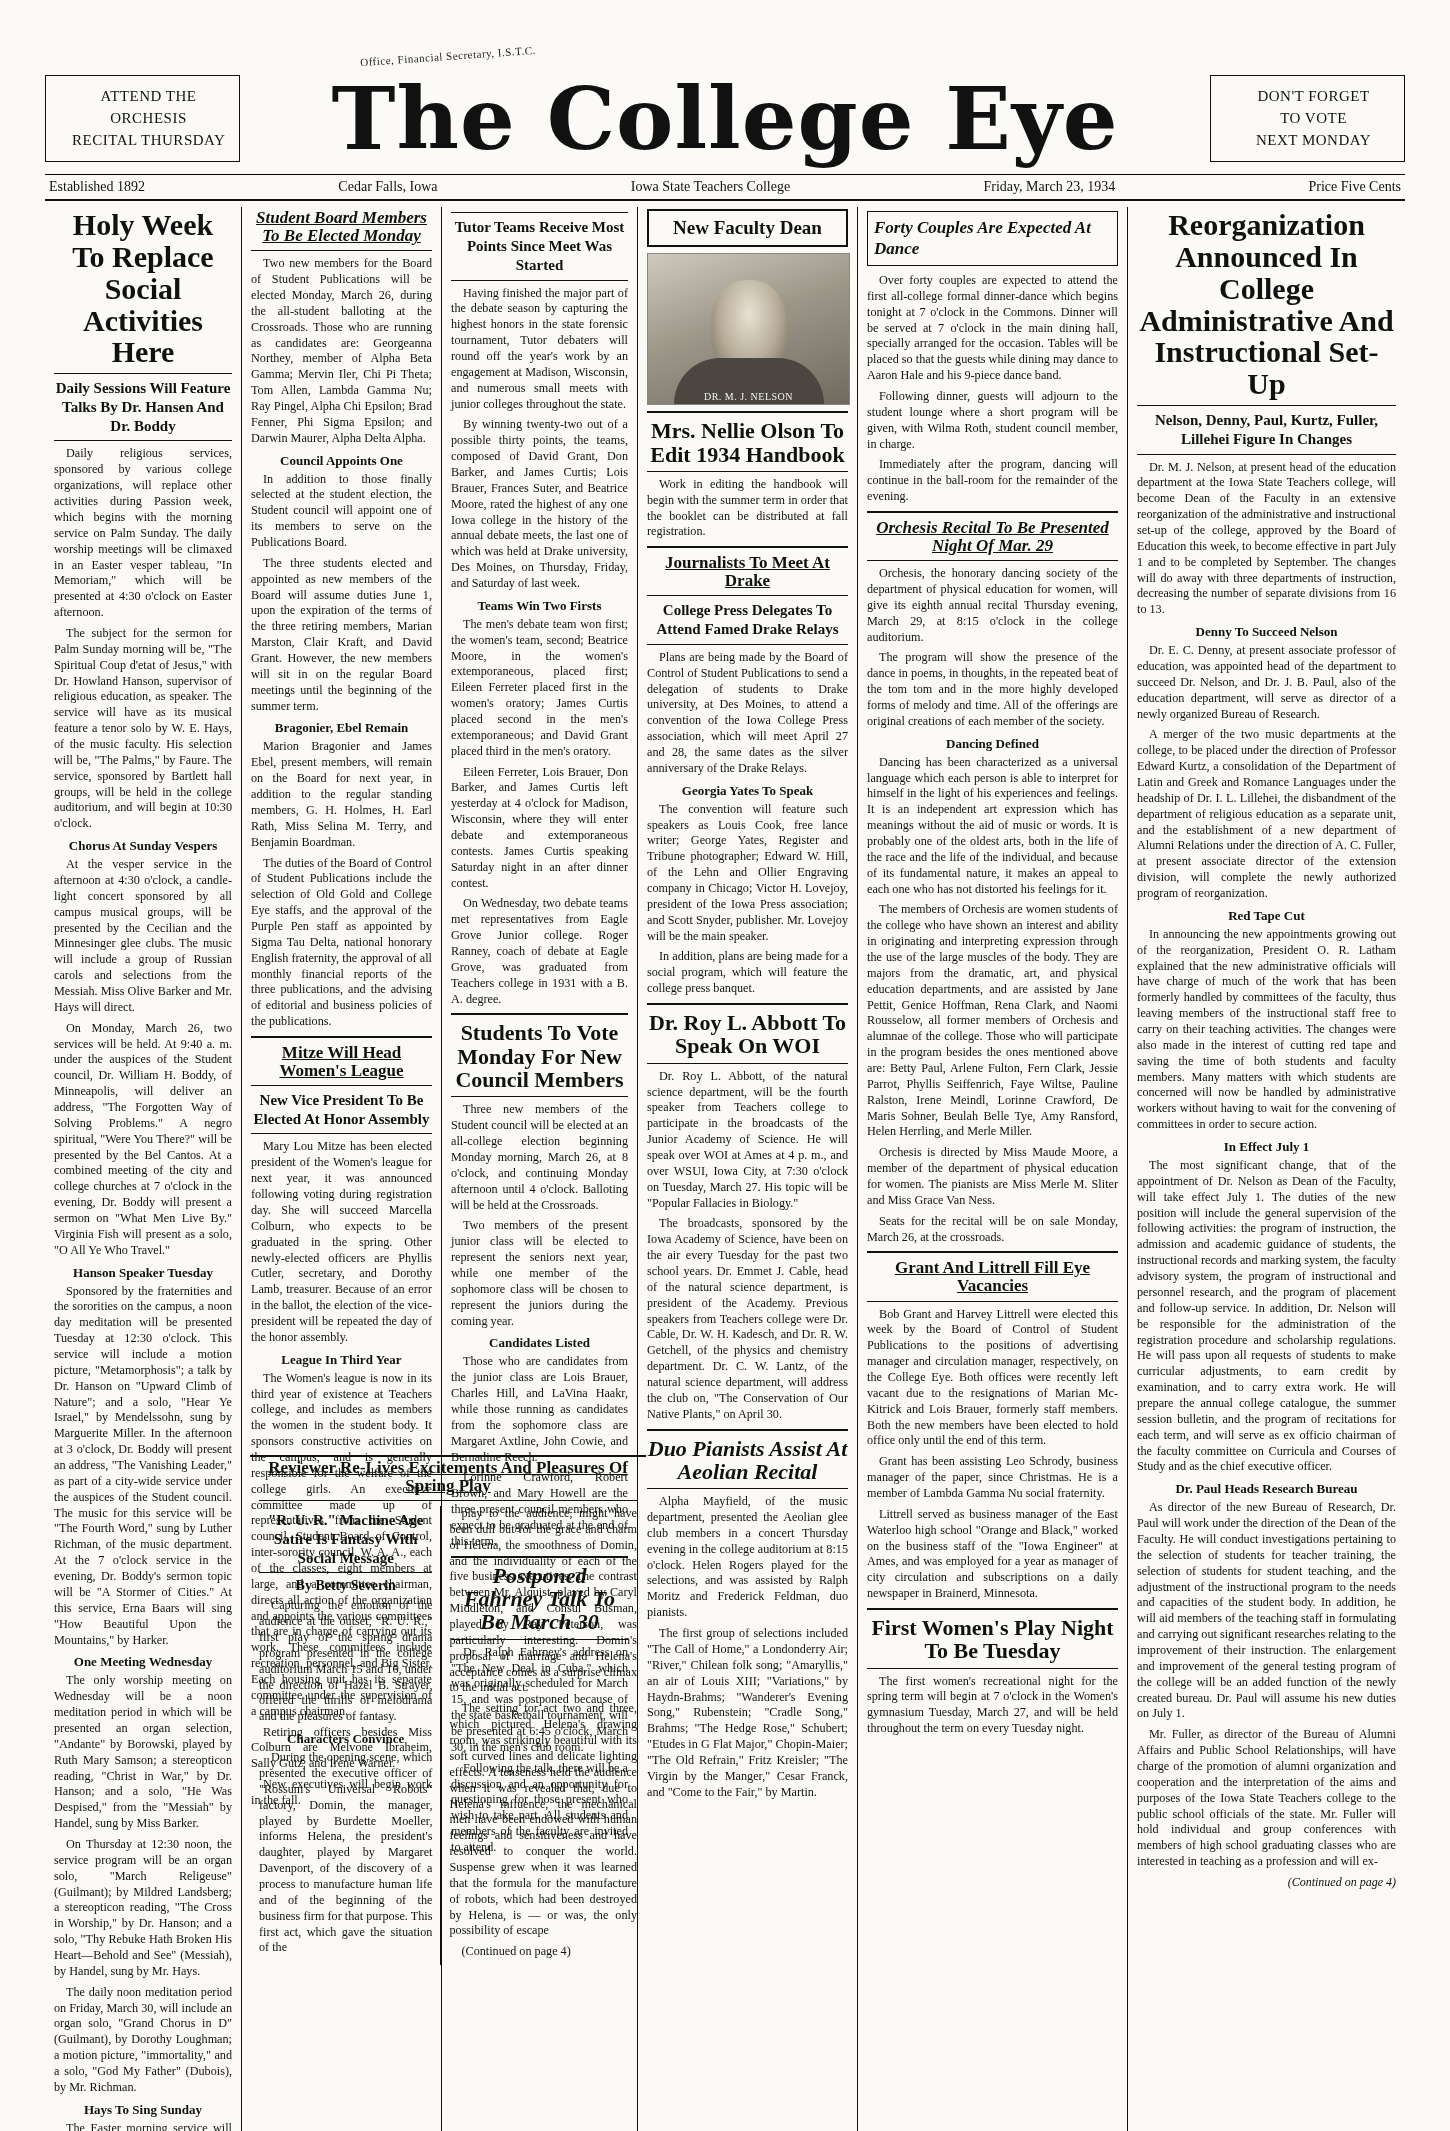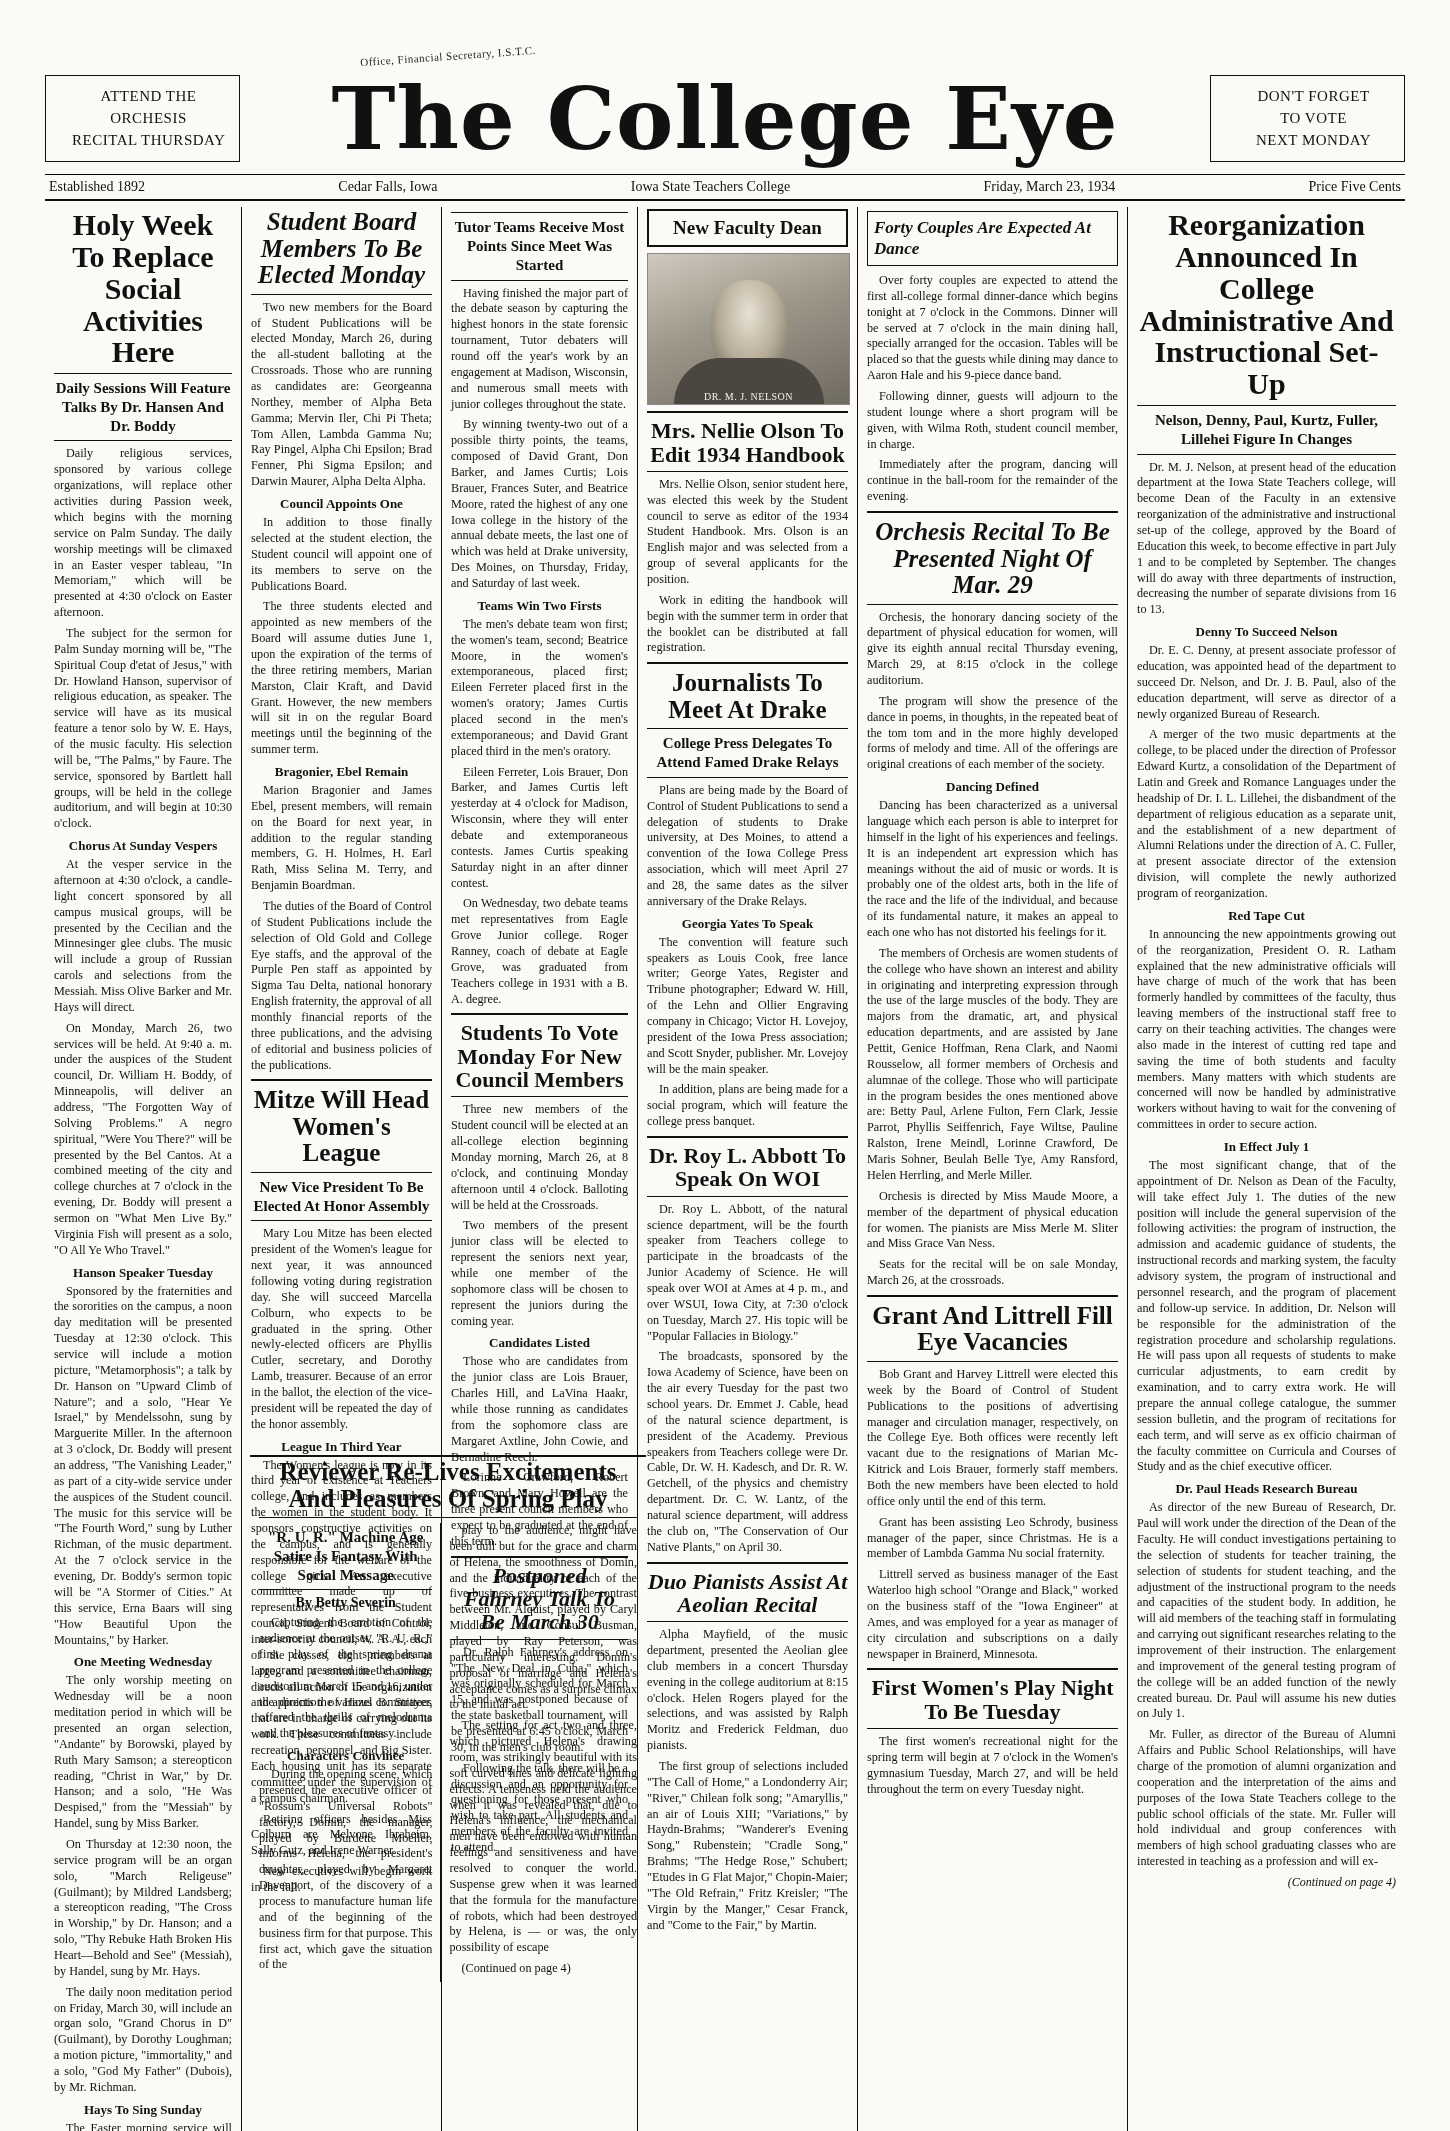--- a/index.html
+++ b/index.html
@@ -20,21 +20,21 @@
   .col{box-sizing:border-box;padding:0 9px;}
   .col + .col{border-left:1px solid #111;}
   .c1{width:196px;}
   .c2{width:200px;}
   .c3{width:196px;}
   .c4{width:220px;}
   .c5{width:270px;}
   .c6{width:278px;}
   h1.hd{font-family:"Liberation Serif",serif;font-weight:bold;text-align:center;margin:2px 0 4px;line-height:1.06;}
   .hd-xl{font-size:30px;}
-  .hd-lg{font-size:25px;}
+  .hd-lg{font-size:17px;text-decoration:underline;}
   .hd-md{font-size:22px;}
   .hd-ital{font-style:italic;}
   .sub{font-family:"Liberation Serif",serif;font-weight:bold;text-align:center;font-size:15px;line-height:1.25;margin:5px 0 5px;}
   .kicker{font-weight:bold;text-align:center;font-size:13px;margin:6px 0 3px;}
   p.body{font-size:12.2px;line-height:1.30;text-align:justify;margin:0 0 5px;text-indent:12px;hyphens:auto;}
   .boxhead{border:2px solid #111;padding:6px 4px;text-align:center;font-weight:bold;font-size:19px;margin:2px 0 6px;}
   .boxrule{border:1px solid #111;padding:6px 6px;text-align:left;font-weight:bold;font-style:italic;font-size:17px;line-height:1.2;margin:4px 0 7px;}
   .photo{width:100%;height:150px;background:linear-gradient(160deg,#cfcabd 0%,#9d978a 45%,#6f6a5f 100%);position:relative;margin:4px 0 2px;border:1px solid #888;}
   .photo .face{position:absolute;left:50%;top:26px;transform:translateX(-50%);width:76px;height:96px;border-radius:45% 45% 42% 42%;background:radial-gradient(ellipse at 50% 35%,#e8e1d3 0%,#b6ac98 55%,#6d6658 100%);}
   .photo .shoulders{position:absolute;left:50%;bottom:0;transform:translateX(-50%);width:150px;height:46px;border-radius:60px 60px 0 0;background:#4b4740;}
@@ -148,21 +148,20 @@
     <div class="col c4">
       <div class="boxhead">New Faculty Dean</div>
       <div class="photo">
         <div class="face"></div>
         <div class="shoulders"></div>
         <div class="cap">DR. M. J. NELSON</div>
       </div>
       <div class="rulebar"></div>
       <h1 class="hd hd-md">Mrs. Nellie Olson To Edit 1934 Handbook</h1>
       <div class="thinrule"></div>
-      <p class="body">Mrs. Nellie Olson, senior student here, was elected this week by the Student council to serve as editor of the 1934 Student Handbook. Mrs. Olson is an English major and was selected from a group of several applicants for the position.</p>
       <p class="body">Work in editing the handbook will begin with the summer term in order that the booklet can be distributed at fall registration.</p>
       <div class="rulebar"></div>
       <h1 class="hd hd-lg">Journalists To Meet At Drake</h1>
       <div class="thinrule"></div>
       <div class="sub">College Press Delegates To Attend Famed Drake Relays</div>
       <div class="thinrule"></div>
       <p class="body">Plans are being made by the Board of Control of Student Publications to send a delegation of students to Drake university, at Des Moines, to attend a convention of the Iowa College Press association, which will meet April 27 and 28, the same dates as the silver anniversary of the Drake Relays.</p>
       <div class="kicker">Georgia Yates To Speak</div>
       <p class="body">The convention will feature such speakers as Louis Cook, free lance writer; George Yates, Register and Tribune photographer; Edward W. Hill, of the Lehn and Ollier Engraving company in Chicago; Victor H. Lovejoy, president of the Iowa Press association; and Scott Snyder, publisher. Mr. Lovejoy will be the main speaker.</p>
       <p class="body">In addition, plans are being made for a social program, which will feature the college press banquet.</p>

